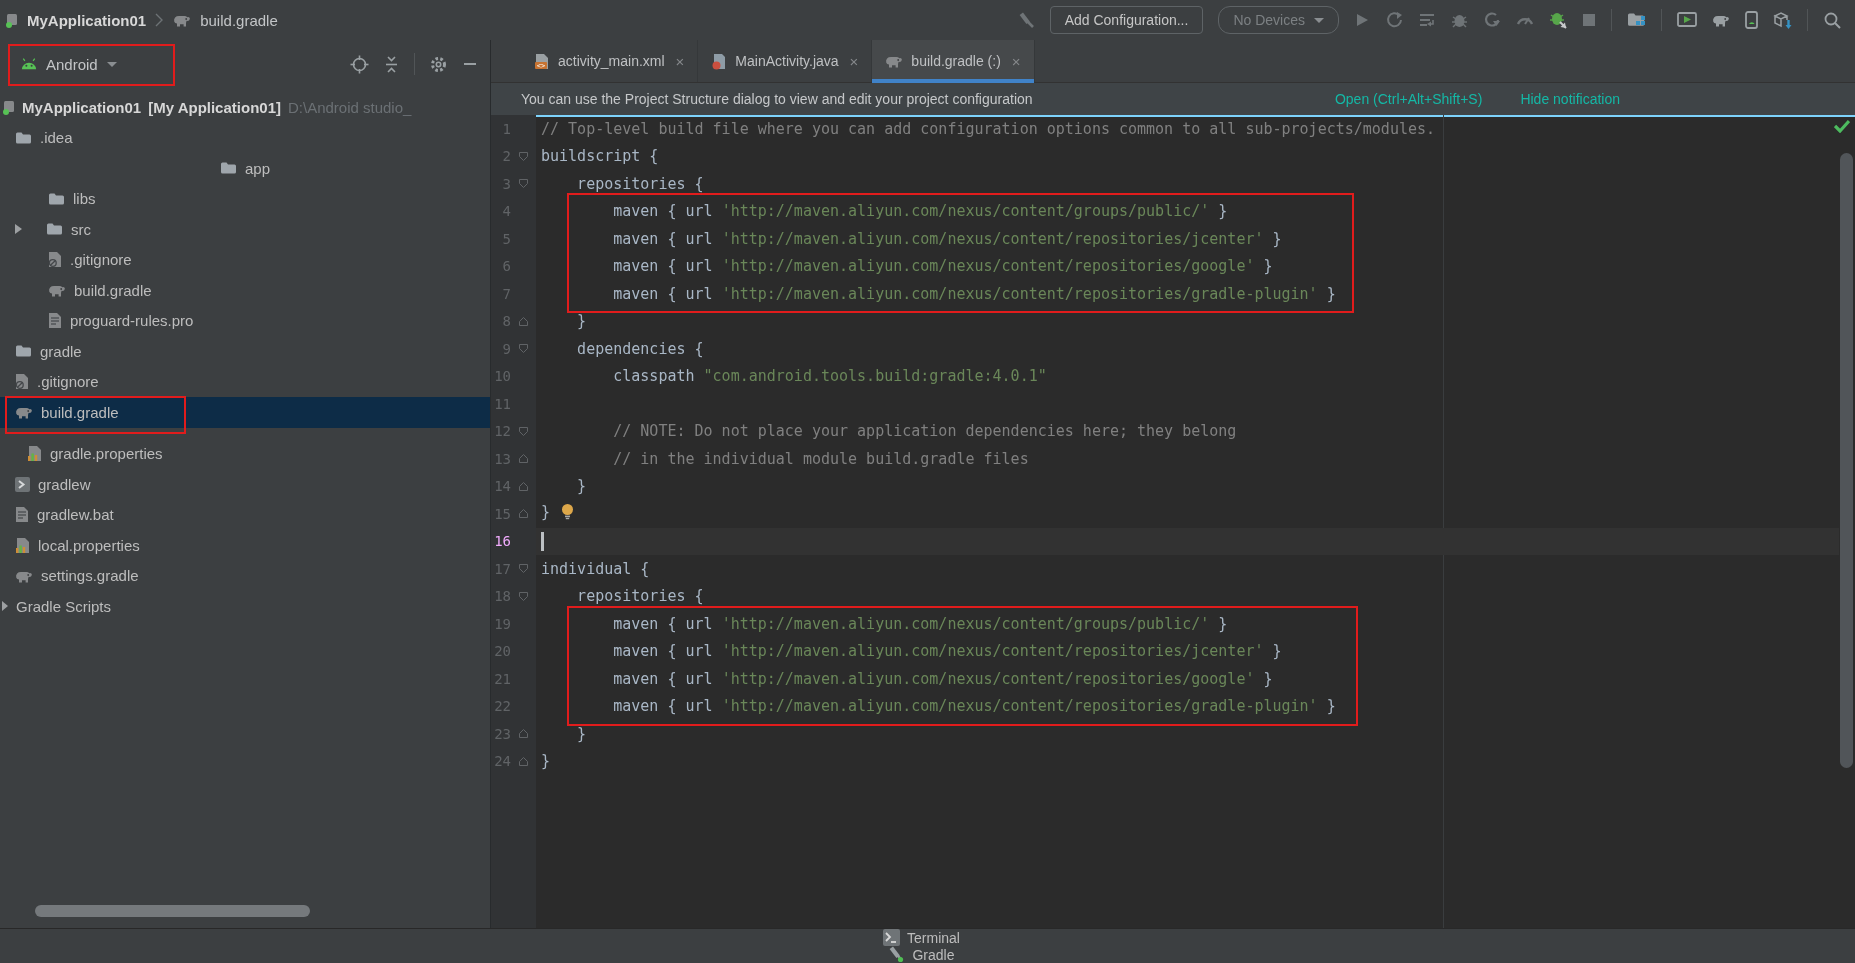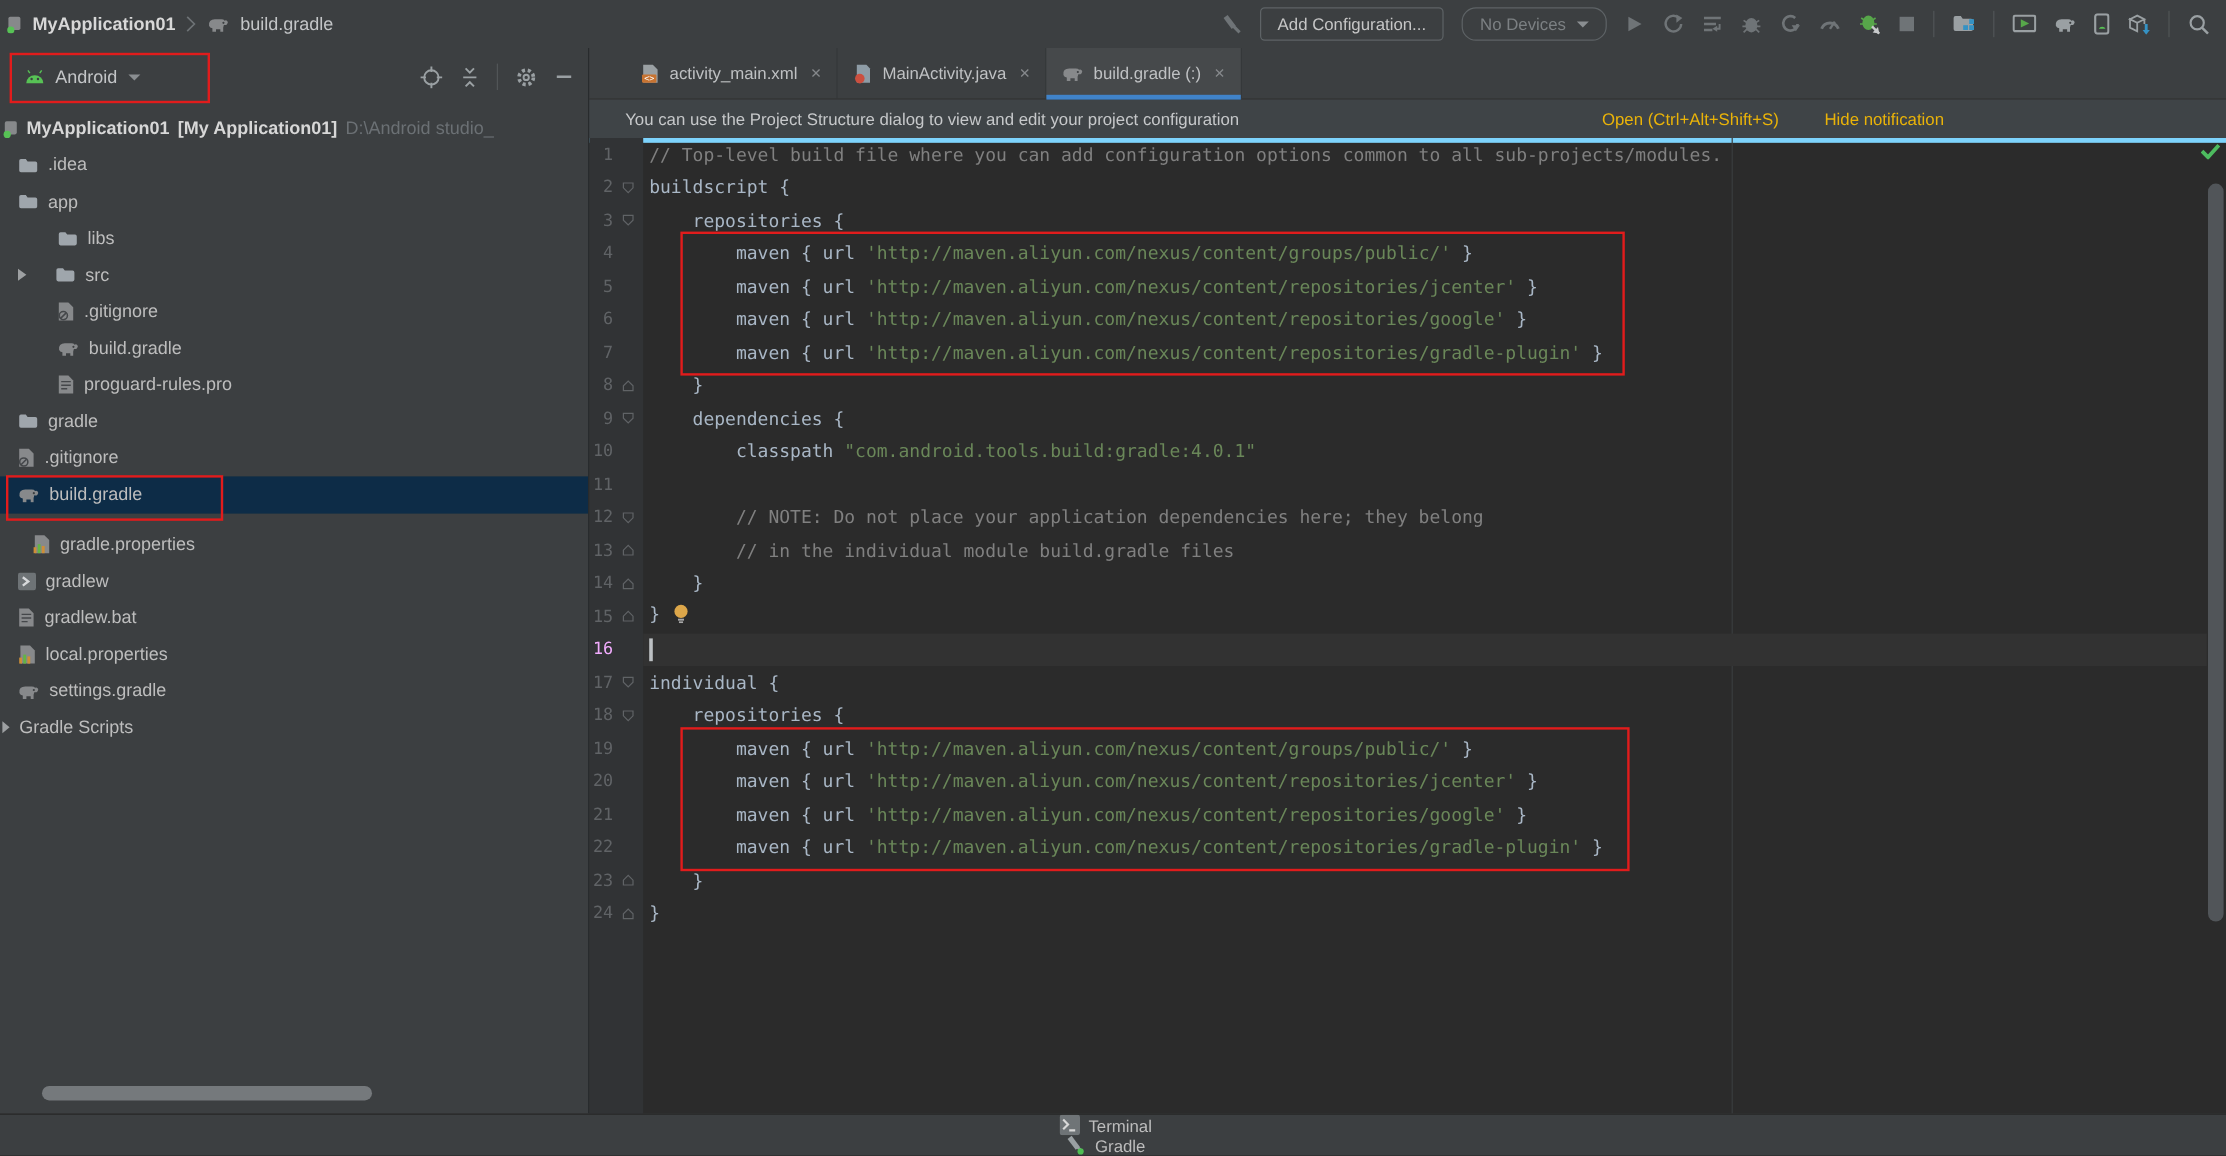--- a/index.html
+++ b/index.html
@@ -43,22 +43,22 @@
   #panel-hscroll{position:absolute;left:35px;top:865px;width:275px;height:12px;background:#75797c;border-radius:6px;}
   
   #editor{position:absolute;left:491px;top:0;right:0;height:100%;background:#2b2b2b;}
   #tabbar{height:42px;background:#3c3f41;border-bottom:1px solid #323232;display:flex;padding-left:30px;}
   .tab{display:flex;align-items:center;gap:8px;padding:0 13px;font-size:14px;color:#bfc1c3;
     border-right:1px solid #35383a;position:relative;}
   .tab .close{color:#85888b;font-size:15px;margin-left:3px;}
   .tab.active{background:#46494b;}
   .tab.active::after{content:"";position:absolute;left:0;right:0;bottom:-1px;height:4px;background:#4083c9;}
   #banner{height:32px;background:#3f4447;display:flex;align-items:center;font-size:14px;color:#c6c8ca;
-    padding-left:30px;padding-right:235px;border-bottom:4px solid #7dd3fc;}
-  .banner-link{color:#eab308;}
+    padding-left:30px;padding-right:235px;border-bottom:2px solid #7dd3fc;}
+  .banner-link{color:#14b8a6;}
   #banner .open{margin-left:auto;}
   #banner .hide{margin-left:38px;}
   #code{position:absolute;top:75px;left:0;right:0;bottom:0;}
   #code::before{content:"";position:absolute;left:0;top:0;bottom:0;width:45px;background:#313335;}
   #margin-guide{position:absolute;left:952px;top:0;bottom:0;width:1px;background:#3a3d3f;}
   #code-lines{position:relative;}
   .code-line{display:flex;height:27.5px;align-items:center;position:relative;
     font-family:"DejaVu Sans Mono",monospace;font-size:15px;}
   .code-line.current::before{content:"";position:absolute;left:45px;right:16px;top:0;bottom:0;background:#323232;}
   .ln{width:20px;text-align:right;color:#606366;font-size:14px;flex:none;position:relative;}
@@ -298,21 +298,21 @@
           <span class="root-path">D:\Android studio_</span>
         </div>
         <div class="tree-row" style="padding-left: 15px;">
           <span class="icon-span">
             <svg width="17" height="14">
               <path d="M1 3 q0-1.5 1.5-1.5 h4 l1.5 2 h6.5 q1.5 0 1.5 1.5 v6 q0 1.5 -1.5 1.5 h-12 q-1.5 0 -1.5 -1.5 z" fill="#9fa6ac"></path>
             </svg>
           </span>
           <span class="tree-label">.idea</span>
         </div>
-        <div class="tree-row" style="padding-left: 15px;">
+        <div class="tree-row" style=" justify-content: center;">
           <span class="icon-span">
             <svg width="17" height="14">
               <path d="M1 3 q0-1.5 1.5-1.5 h4 l1.5 2 h6.5 q1.5 0 1.5 1.5 v6 q0 1.5 -1.5 1.5 h-12 q-1.5 0 -1.5 -1.5 z" fill="#9fa6ac"></path>
             </svg>
           </span>
           <span class="tree-label">app</span>
         </div>
         <div class="tree-row" style="padding-left: 48px;">
           <span class="icon-span">
             <svg width="17" height="14">

